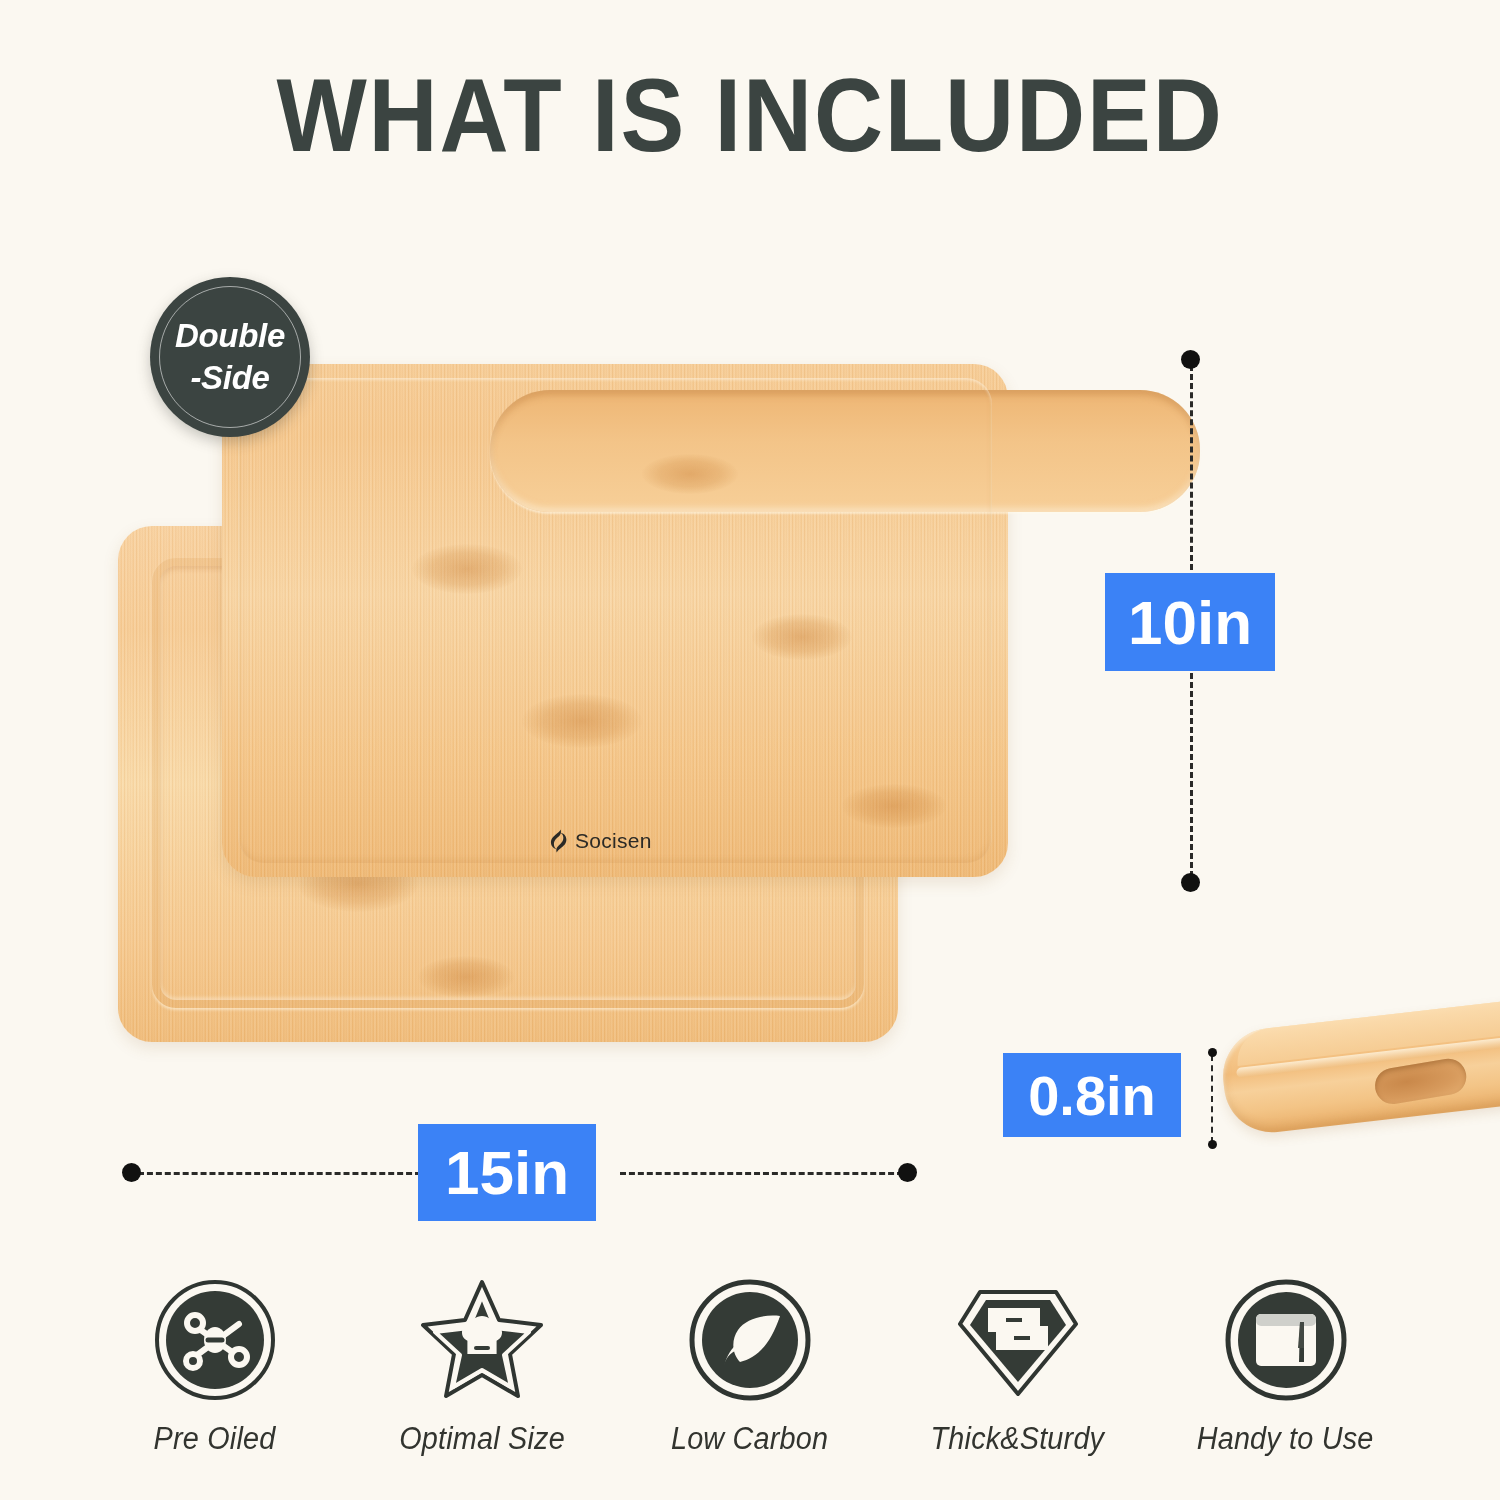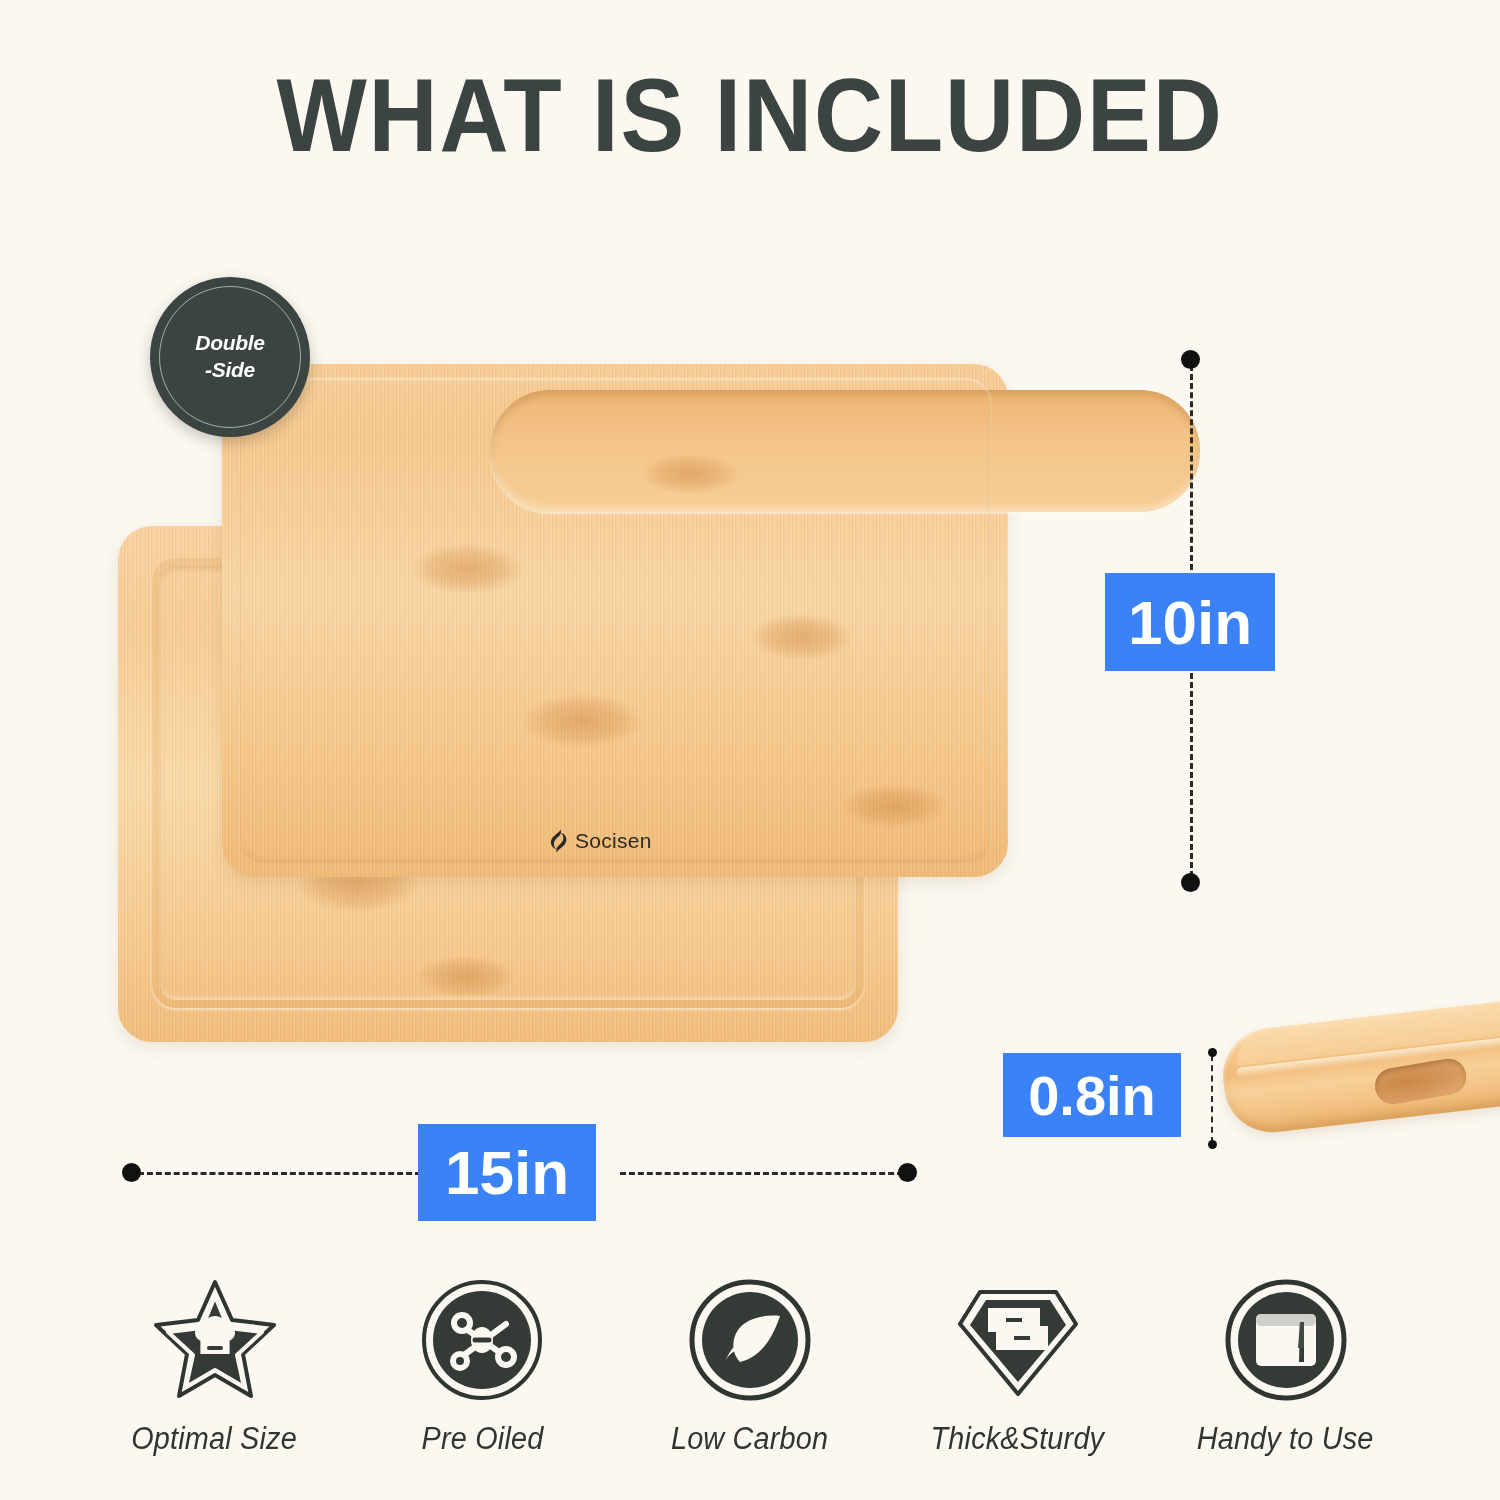--- a/index.html
+++ b/index.html
@@ -113,21 +113,21 @@
   }
   #double-side-badge .ring{
     position:absolute;inset:9px;border-radius:50%;
     border:1.5px solid rgba(255,255,255,0.55);
   }
   #double-side-badge .txt{
     position:absolute;inset:0;
     display:flex;flex-direction:column;
     align-items:center;justify-content:center;
     color:#fff;font-style:italic;font-weight:700;
-    font-size:21px;line-height:1.28;letter-spacing:-0.3px;
+    font-size:33px;line-height:1.28;letter-spacing:-0.3px;
   }
 
   
   #brand-logo{
     position:absolute;left:548px;top:829px;z-index:5;
     display:flex;align-items:center;gap:8px;
     color:#2b2a26;
   }
   #brand-logo .mark{width:19px;height:24px;display:block;}
   #brand-logo .name{
@@ -305,32 +305,20 @@
     <div class="edge-band"></div>
     <div class="slot"></div>
   </div>
 
   <div class="dim-label" id="dim-thick-label">0.8in</div>
   <div class="dot dot-sm" id="dim-t-dot-top"></div>
   <div class="dash-v" id="dim-t-line"></div>
   <div class="dot dot-sm" id="dim-t-dot-bottom"></div>
 
   <div id="feature-row">
-
-    <div class="feature">
-      <div class="badge-wrap">
-        <svg class="icon-svg" width="130" height="124" viewBox="0 0 130 124">
-          <path d="M65 4 L82 42 L124 47 L93 76 L101 118 L65 97 L29 118 L37 76 L6 47 L48 42 Z" fill="none" stroke="#2f3531" stroke-width="4" stroke-linejoin="round"></path>
-          <path d="M65 18 L78 50 L112 54 L87 77 L94 109 L65 92 L36 109 L43 77 L18 54 L52 50 Z" fill="#343b36" stroke="#fbf8f1" stroke-width="4" stroke-linejoin="round"></path>
-          <path d="M65 38c-6 0-10 3.6-11.4 8.4C48.6 46 45 49.6 45 54.6c0 3.8 2.2 6.8 5.4 8.2V76h29.2V62.8c3.2-1.4 5.4-4.4 5.4-8.2 0-5-3.6-8.6-8.6-8.2C75 41.6 71 38 65 38z" fill="#fbf8f1"></path>
-          <rect x="57" y="68" width="16" height="4" rx="2" fill="#343b36"></rect>
-        </svg>
-      </div>
-      <div class="label">Optimal Size</div>
-    </div>
 
     <div class="feature">
       <div class="badge-wrap">
         <svg class="icon-svg" width="124" height="124" viewBox="0 0 124 124">
           <circle cx="62" cy="62" r="58" fill="none" stroke="#2f3531" stroke-width="4"></circle>
           <circle cx="62" cy="62" r="49" fill="#343b36"></circle>
           <g stroke="#fbf8f1" stroke-width="6" stroke-linecap="round" fill="none">
             <line x1="40" y1="80" x2="86" y2="46"></line>
             <line x1="42" y1="48" x2="82" y2="76"></line>
           </g>
@@ -341,20 +329,32 @@
           </g>
           <ellipse cx="62" cy="62" rx="11" ry="13" fill="#fbf8f1"></ellipse>
           <line x1="55" y1="62" x2="69" y2="62" stroke="#343b36" stroke-width="5" stroke-linecap="round"></line>
         </svg>
       </div>
       <div class="label">Pre Oiled</div>
     </div>
 
     <div class="feature">
       <div class="badge-wrap">
+        <svg class="icon-svg" width="130" height="124" viewBox="0 0 130 124">
+          <path d="M65 4 L82 42 L124 47 L93 76 L101 118 L65 97 L29 118 L37 76 L6 47 L48 42 Z" fill="none" stroke="#2f3531" stroke-width="4" stroke-linejoin="round"></path>
+          <path d="M65 18 L78 50 L112 54 L87 77 L94 109 L65 92 L36 109 L43 77 L18 54 L52 50 Z" fill="#343b36" stroke="#fbf8f1" stroke-width="4" stroke-linejoin="round"></path>
+          <path d="M65 38c-6 0-10 3.6-11.4 8.4C48.6 46 45 49.6 45 54.6c0 3.8 2.2 6.8 5.4 8.2V76h29.2V62.8c3.2-1.4 5.4-4.4 5.4-8.2 0-5-3.6-8.6-8.6-8.2C75 41.6 71 38 65 38z" fill="#fbf8f1"></path>
+          <rect x="57" y="68" width="16" height="4" rx="2" fill="#343b36"></rect>
+        </svg>
+      </div>
+      <div class="label">Optimal Size</div>
+    </div>
+
+    <div class="feature">
+      <div class="badge-wrap">
         <svg class="icon-svg" width="124" height="124" viewBox="0 0 124 124">
           <circle cx="62" cy="62" r="58" fill="none" stroke="#2f3531" stroke-width="5"></circle>
           <circle cx="62" cy="62" r="48" fill="#343b36"></circle>
           <path d="M92 38c-10 22-24 28-38 32-10 3-16 8-18 18 6-22 20-28 34-33 10-3.6 17-8.6 22-17z" fill="#fbf8f1"></path>
           <path d="M92 38c-14-2-34 2-42 14-7 10-6 24 2 32 16-4 30-16 40-46z" fill="#fbf8f1"></path>
         </svg>
       </div>
       <div class="label">Low Carbon</div>
     </div>
 

